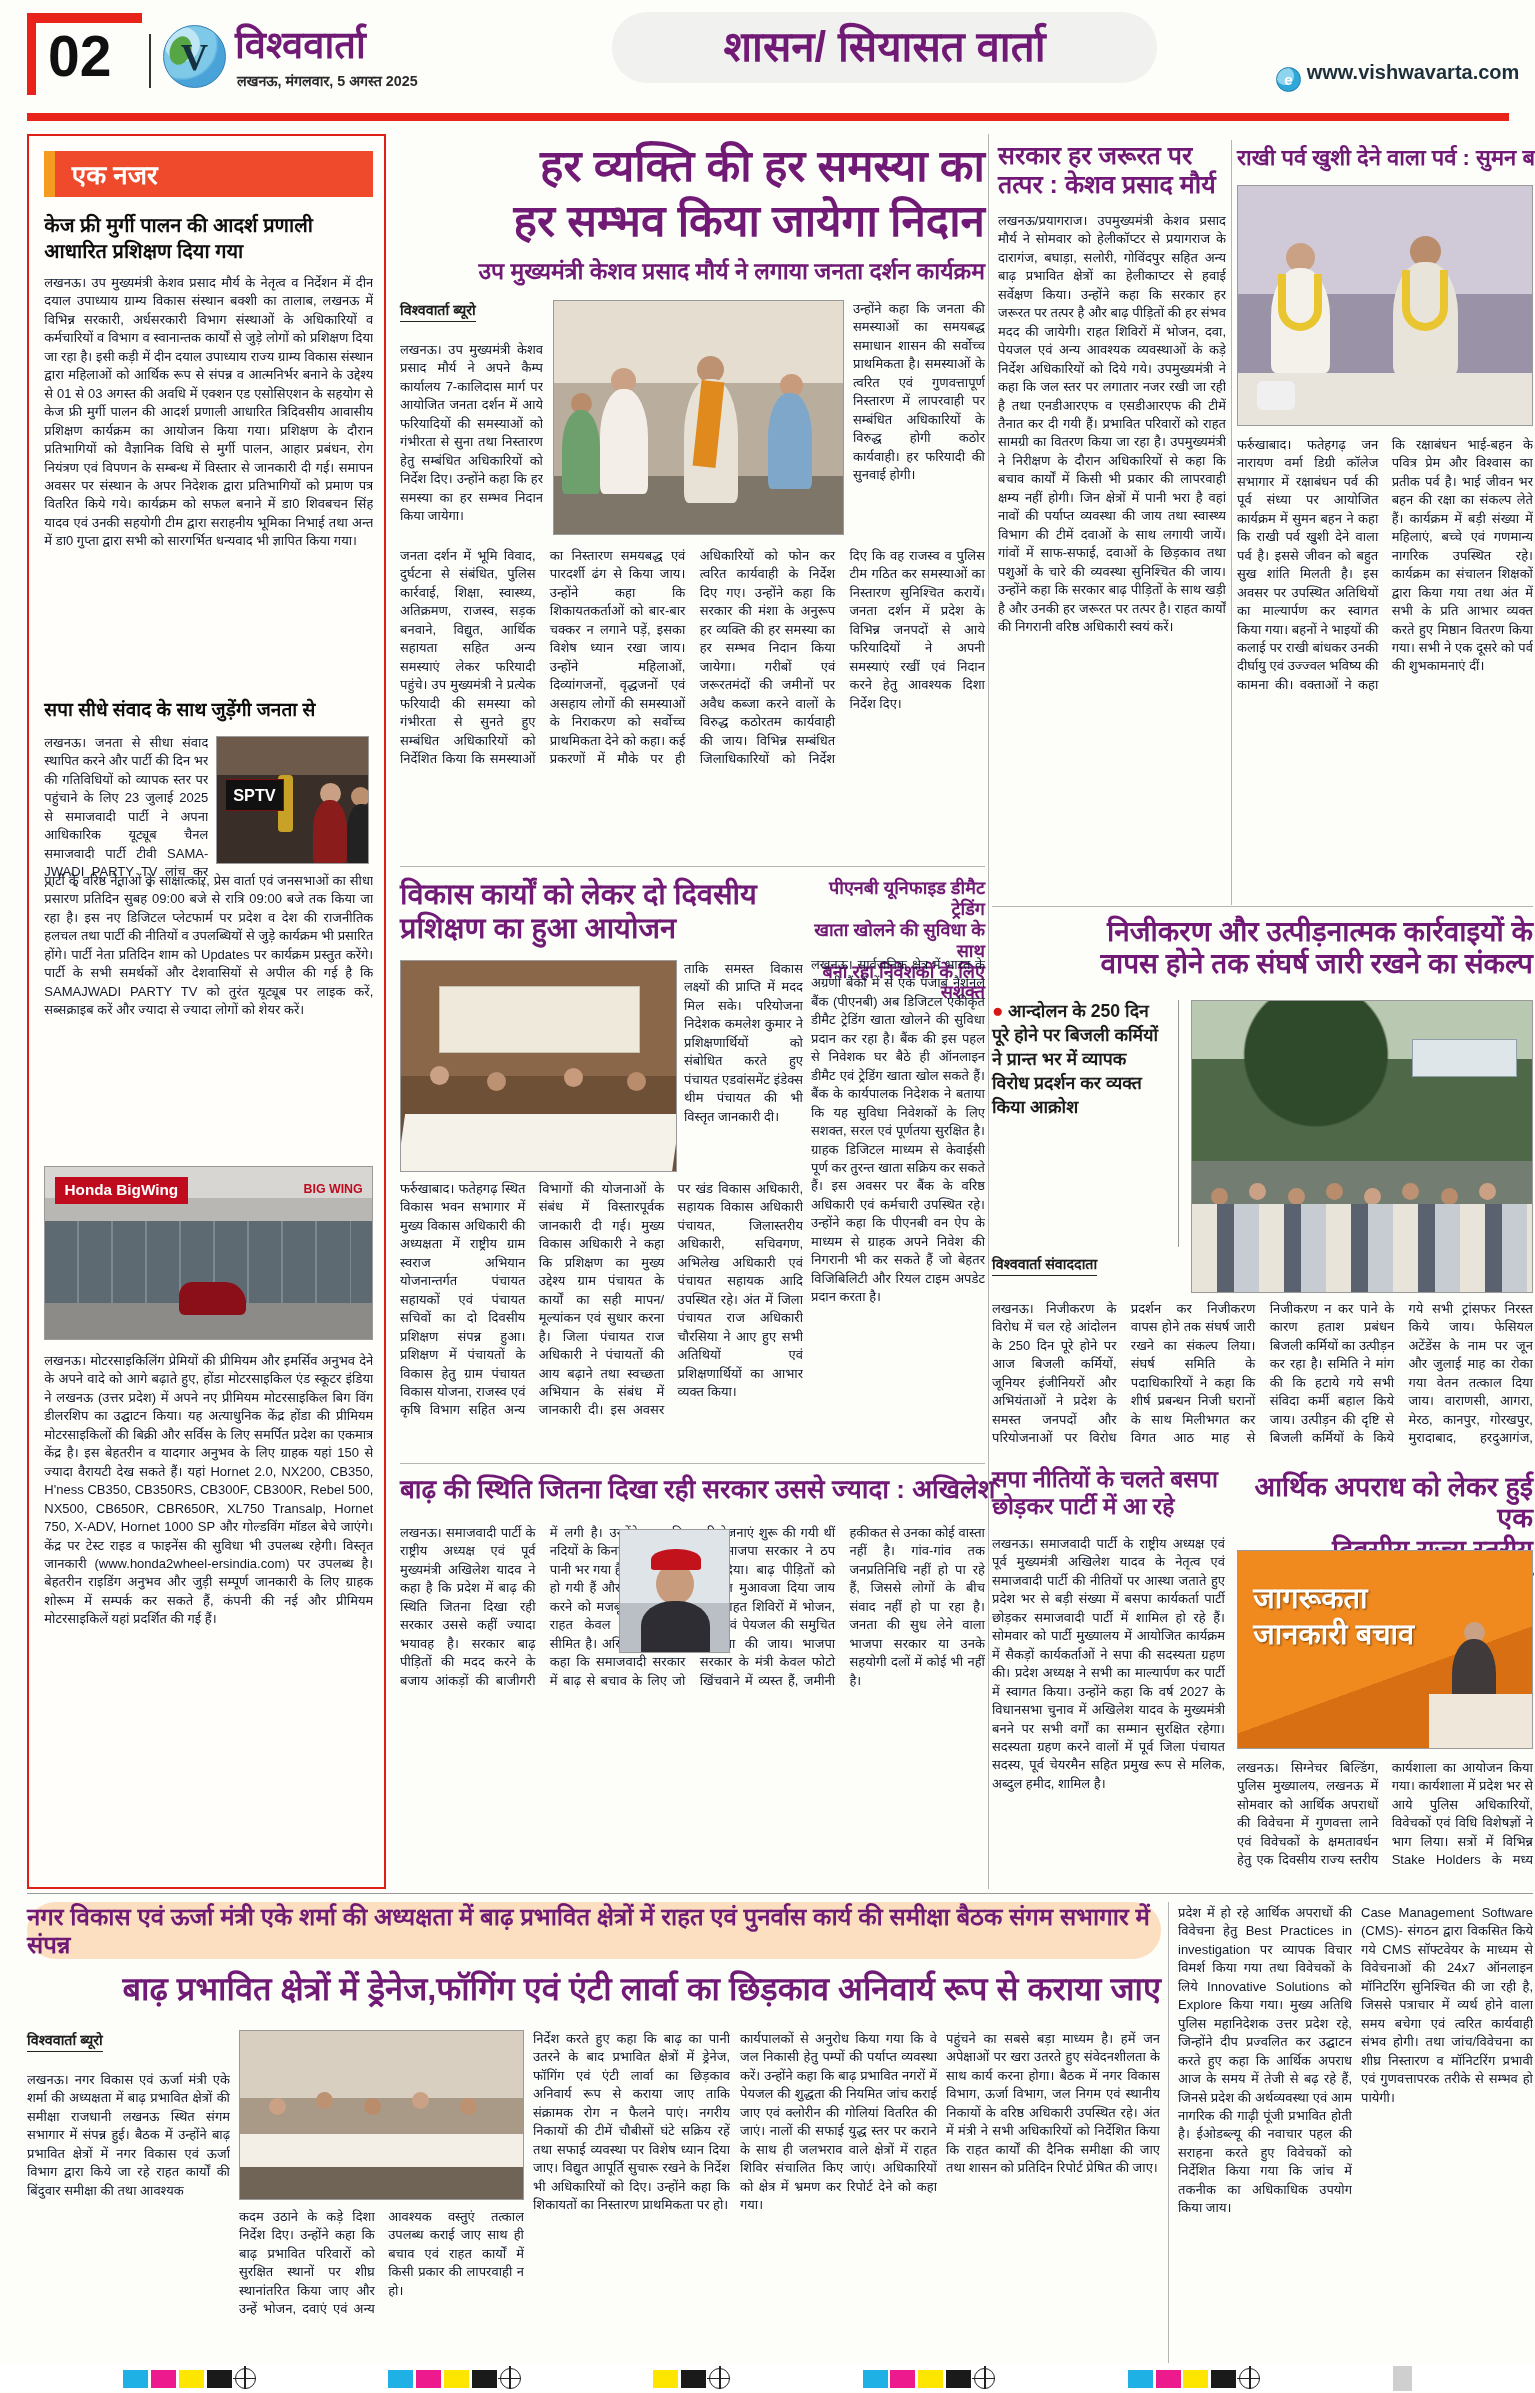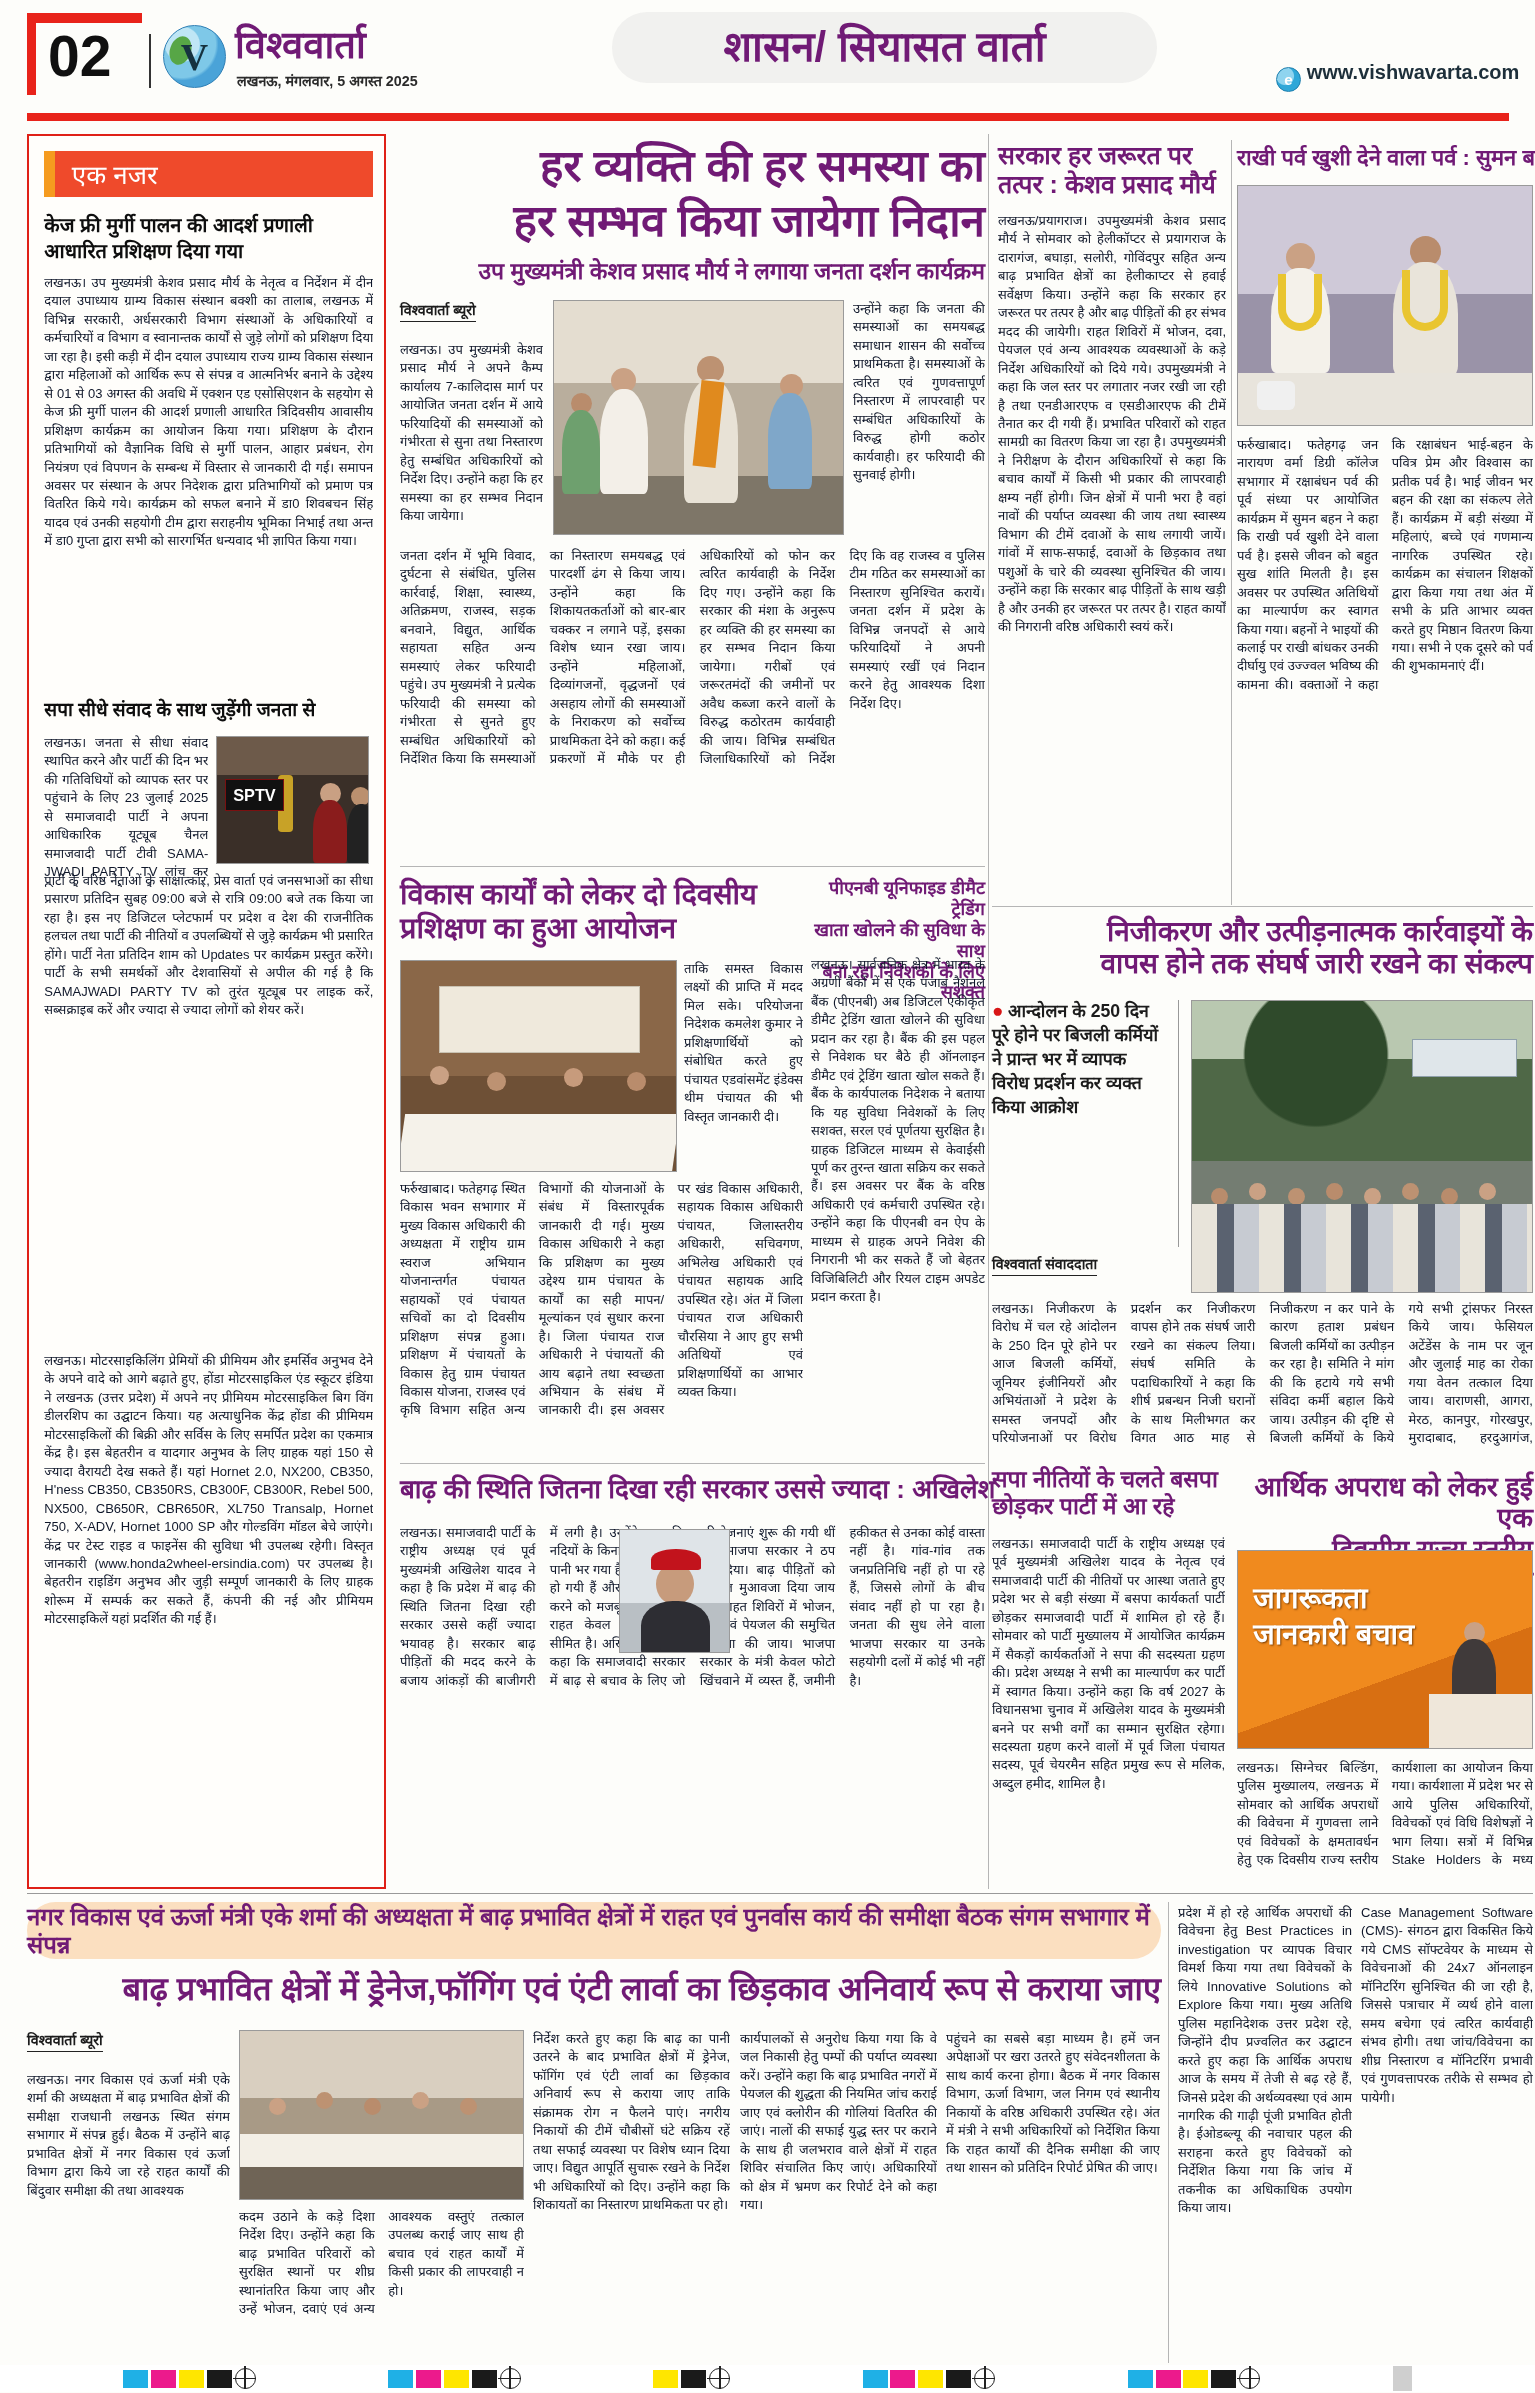--- a/index.html
+++ b/index.html
@@ -32,21 +32,21 @@
   .section-band{position:absolute;left:612px;top:11.5px;width:545px;height:71px;background:#f1f1ef;border-radius:35px;
       display:flex;align-items:center;justify-content:center}
   .web-ico{display:inline-block;width:25px;height:25px;border-radius:50%;vertical-align:-5.7px;margin-right:5.7px;
       background:radial-gradient(circle at 35% 35%,#8fd4ef 0 40%,#2fa7d8 45% 100%);border:1.9px solid #1d7fae;
       color:#fff;font-size:15.3px;font-weight:bold;text-align:center;line-height:23px}
   .red-rule{position:absolute;left:27px;top:113px;width:1482px;height:7.6px;background:#e8231a}
   
   .sidebar-box{position:absolute;left:27px;top:134px;width:359px;height:1755px;border:2.9px solid #df2017;background:#fffefb}
   .eknazar{position:absolute;left:15.3px;top:15.3px;width:329px;height:46px;background:#ef4a2b;display:flex;align-items:center}
   .eknazar .tab{width:10.5px;height:100%;background:#f59b1f;margin-right:17px}
-  .eknazar .txt{color:#fff;font-size:26px;font-weight:normal}
+  .eknazar .txt{color:#fff;font-size:26px;font-weight:bold}
   .side-title{font-weight:bold;font-size:20px;line-height:1.3;color:#0e0e0e}
   .sil{position:absolute;border-radius:46% 46% 8% 8%}
   .head{position:absolute;border-radius:50%}
   .banner-peach{position:absolute;left:27px;top:1902px;width:1134px;height:57px;background:#fbdfc0;border-radius:29px;
       display:flex;align-items:center;justify-content:center}
   
   .marks{position:absolute;left:0;top:2365px;width:1535px;height:27px;background:#fff;display:flex;
          align-items:center;justify-content:space-around;padding:0 57px}
   .mgrp{display:flex;align-items:center;gap:2.9px}
   .sq{width:25px;height:18px;display:inline-block}
@@ -91,20 +91,26 @@
     <div class="photo" style="left:187px;top:600px;width:153px;height:128px;background:linear-gradient(180deg,#6d5a4a 0 30%,#3a2f28 30% 100%)">
       <span class="head" style="left:103px;top:46px;width:21px;height:21px;background:#c9a083"></span>
       <span class="head" style="left:134px;top:50px;width:19px;height:19px;background:#bb906f"></span>
       <span class="sil" style="left:96px;top:63px;width:34px;height:63px;background:#8a1c1c"></span>
       <span class="sil" style="left:130px;top:67px;width:29px;height:59px;background:#222"></span>
       <span class="sil" style="left:61px;top:38px;width:15.3px;height:57px;background:#c8a227;border-radius:3.8px"></span>
       <span style="position:absolute;left:7.6px;top:42px;background:#111;border:1.9px solid #7a1010;color:#fff;font-weight:bold;font-size:16.3px;padding:5.7px 7.6px">SPTV</span>
     </div>
     <div class="abs body-txt" style="left:15.3px;top:736px;width:329px;height:201px">पार्टी के वरिष्ठ नेताओं के साक्षात्कार, प्रेस वार्ता एवं जनसभाओं का सीधा प्रसारण प्रतिदिन सुबह 09:00 बजे से रात्रि 09:00 बजे तक किया जा रहा है। इस नए डिजिटल प्लेटफार्म पर प्रदेश व देश की राजनीतिक हलचल तथा पार्टी की नीतियों व उपलब्धियों से जुड़े कार्यक्रम भी प्रसारित होंगे। पार्टी नेता प्रतिदिन शाम को Updates पर कार्यक्रम प्रस्तुत करेंगे। पार्टी के सभी समर्थकों और देशवासियों से अपील की गई है कि SAMAJWADI PARTY TV को तुरंत यूट्यूब पर लाइक करें, सब्सक्राइब करें और ज्यादा से ज्यादा लोगों को शेयर करें।</div>
 
+    <div class="photo" style="left:15.3px;top:1030px;width:329px;height:174px;background:linear-gradient(180deg,#d8d6d2 0 18%,#b9b7b3 18% 60%,#8d8b88 60% 100%)">
+      <span style="position:absolute;left:9.6px;top:9.6px;background:#c00b1f;color:#fff;font-weight:bold;font-size:15.3px;padding:4.8px 9.6px">Honda BigWing</span>
+      <span style="position:absolute;right:9.6px;top:15.3px;color:#c00b1f;font-weight:bold;font-size:12.4px">BIG WING</span>
+      <span style="position:absolute;left:0;top:54px;width:100%;height:82px;background:repeating-linear-gradient(90deg,#5e6a72 0 32.5px,#7d8992 32.5px 34px)"></span>
+      <span class="sil" style="left:134px;top:115px;width:67px;height:32.5px;background:#8a0f18;border-radius:13.4px 21px 5.7px 5.7px"></span>
+    </div>
     <div class="abs body-txt" style="left:15.3px;top:1216px;width:329px;height:520px">लखनऊ। मोटरसाइकिलिंग प्रेमियों की प्रीमियम और इमर्सिव अनुभव देने के अपने वादे को आगे बढ़ाते हुए, होंडा मोटरसाइकिल एंड स्कूटर इंडिया ने लखनऊ (उत्तर प्रदेश) में अपने नए प्रीमियम मोटरसाइकिल बिग विंग डीलरशिप का उद्घाटन किया। यह अत्याधुनिक केंद्र होंडा की प्रीमियम मोटरसाइकिलों की बिक्री और सर्विस के लिए समर्पित प्रदेश का एकमात्र केंद्र है। इस बेहतरीन व यादगार अनुभव के लिए ग्राहक यहां 150 से ज्यादा वैरायटी देख सकते हैं। यहां Hornet 2.0, NX200, CB350, H'ness CB350, CB350RS, CB300F, CB300R, Rebel 500, NX500, CB650R, CBR650R, XL750 Transalp, Hornet 750, X-ADV, Hornet 1000 SP और गोल्डविंग मॉडल बेचे जाएंगे। केंद्र पर टेस्ट राइड व फाइनेंस की सुविधा भी उपलब्ध रहेगी। विस्तृत जानकारी (www.honda2wheel-ersindia.com) पर उपलब्ध है। बेहतरीन राइडिंग अनुभव और जुड़ी सम्पूर्ण जानकारी के लिए ग्राहक शोरूम में सम्पर्क कर सकते हैं, कंपनी की नई और प्रीमियम मोटरसाइकिलें यहां प्रदर्शित की गई हैं।</div>
   </div>
 
   <div>
     <div class="abs hd ctr" style="left:400px;top:140px;width:585px;font-size:44px">हर व्यक्ति की हर समस्या का</div>
     <div class="abs hd ctr" style="left:400px;top:195px;width:585px;font-size:44px">हर सम्भव किया जायेगा निदान</div>
     <div class="abs hd ctr" style="left:400px;top:258px;width:585px;font-size:23px">उप मुख्यमंत्री केशव प्रसाद मौर्य ने लगाया जनता दर्शन कार्यक्रम</div>
     <div class="abs" style="left:400px;top:300px;width:143px">
       <span class="byline">विश्ववार्ता ब्यूरो</span>
       <div class="body-txt" style="height:216px">लखनऊ। उप मुख्यमंत्री केशव प्रसाद मौर्य ने अपने कैम्प कार्यालय 7-कालिदास मार्ग पर आयोजित जनता दर्शन में आये फरियादियों की समस्याओं को गंभीरता से सुना तथा निस्तारण हेतु सम्बंधित अधिकारियों को निर्देश दिए। उन्होंने कहा कि हर समस्या का हर सम्भव निदान किया जायेगा।</div>

